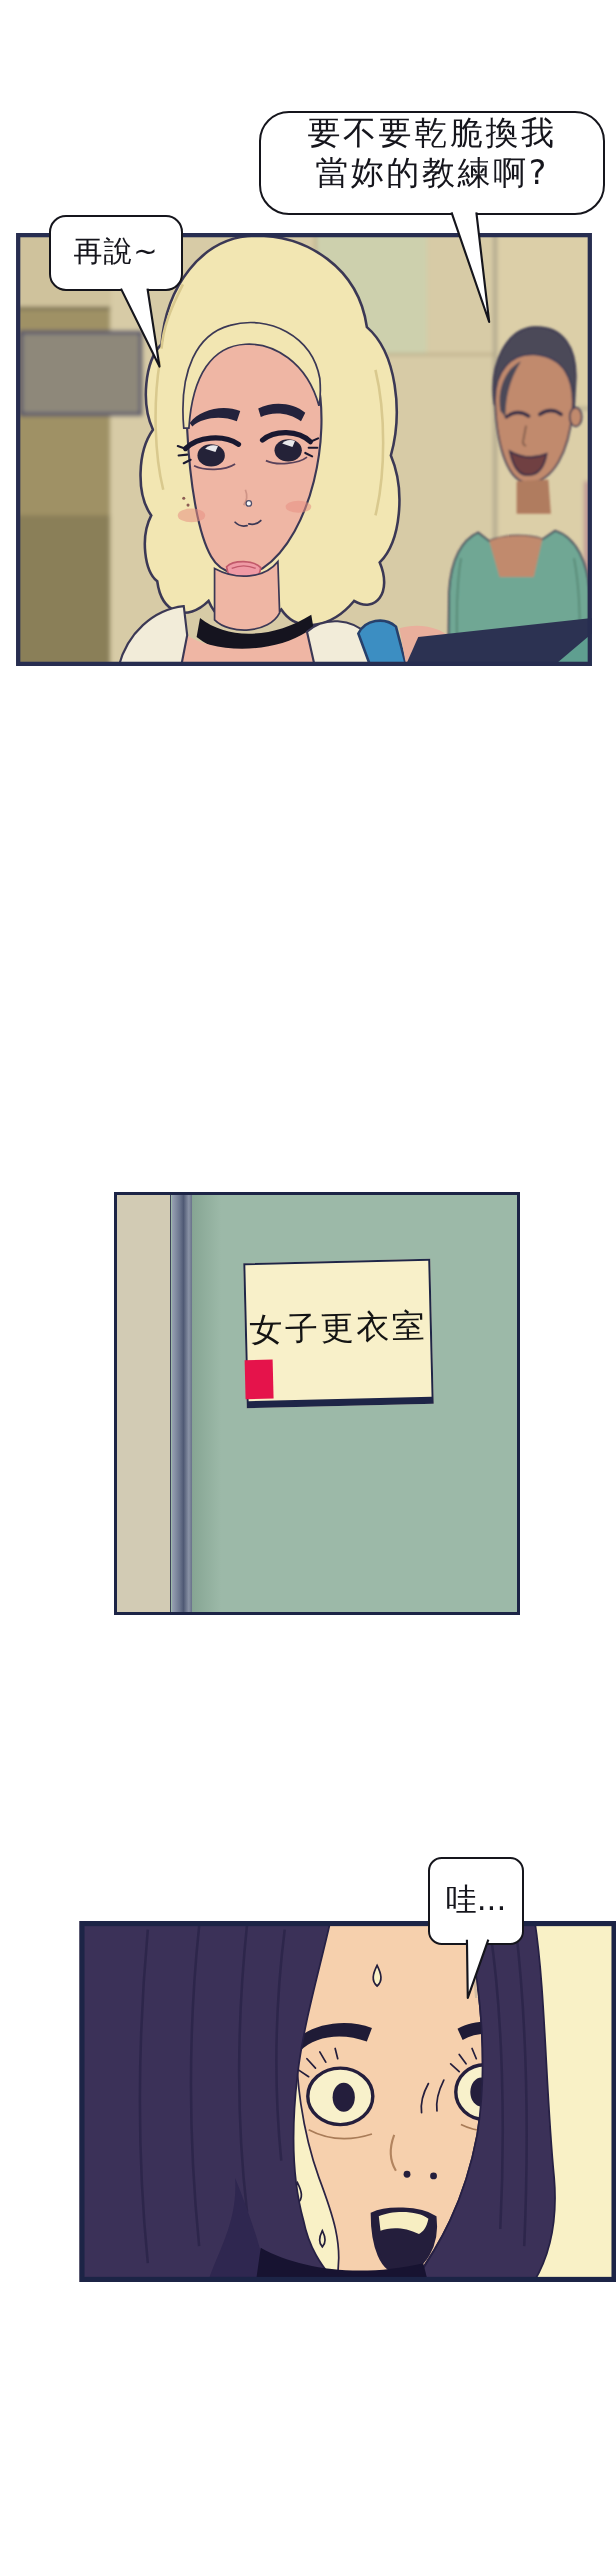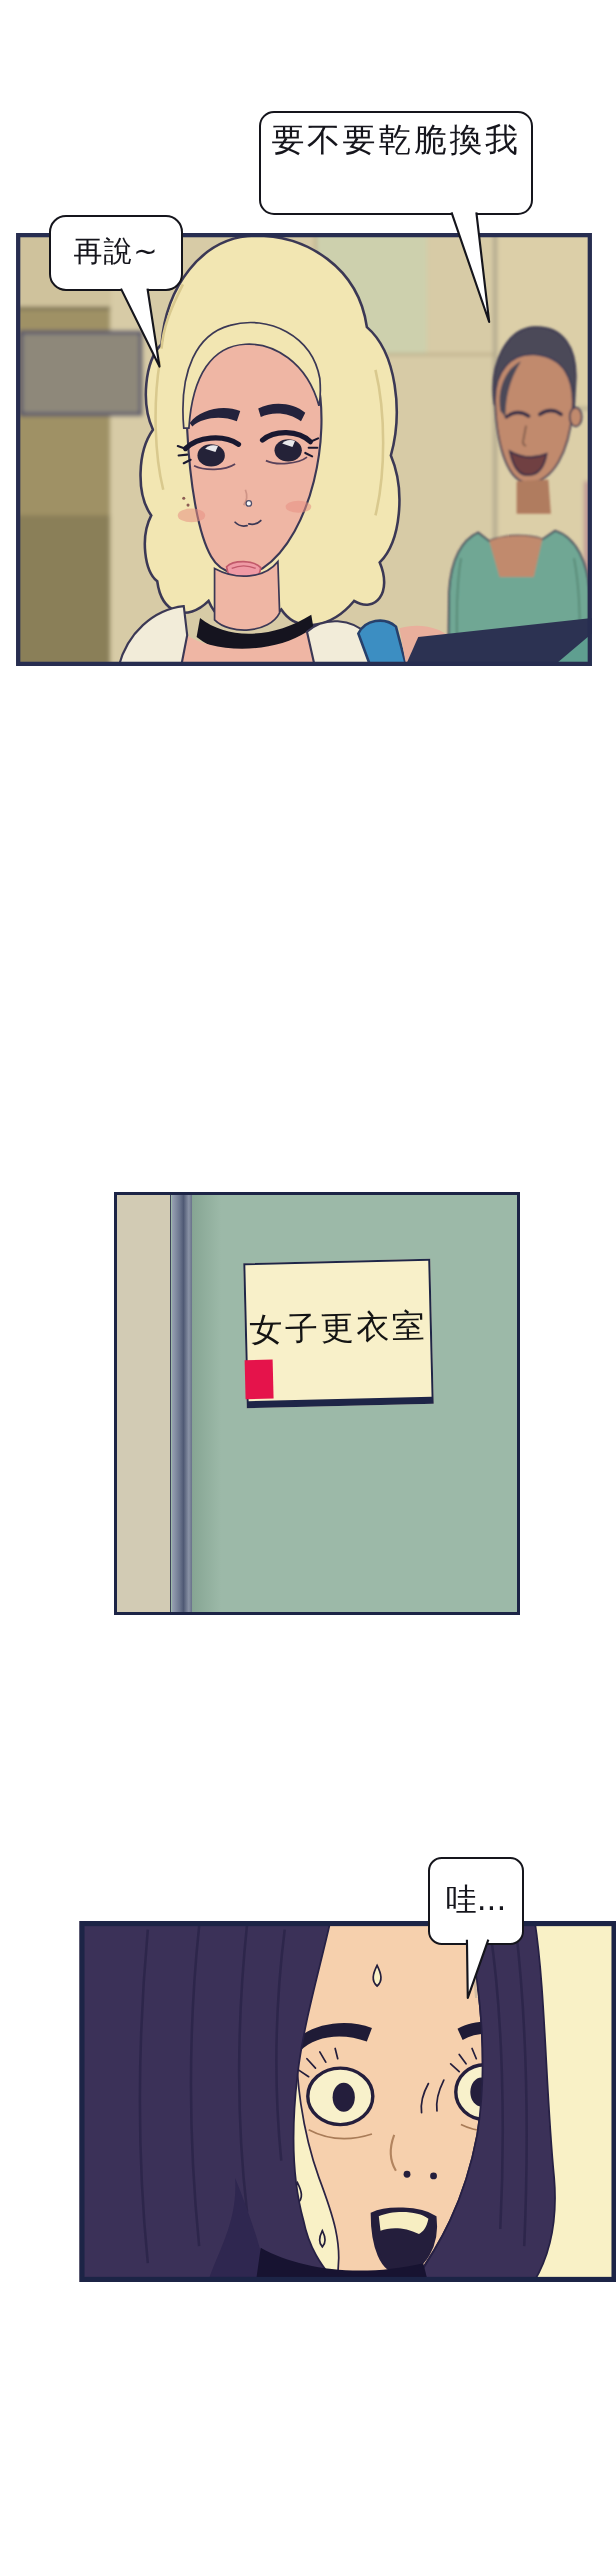--- a/index.html
+++ b/index.html
@@ -3,22 +3,22 @@
 <meta charset="utf-8">
 <style>
   html,body{margin:0;padding:0;background:#ffffff;}
   .page{position:relative;width:617px;height:2576px;background:#ffffff;overflow:hidden;
         font-family:"DejaVu Sans","Liberation Sans",sans-serif;color:#15151c;}
   .panel{position:absolute;z-index:1;}
   .panel svg{display:block;}
   
   .bubble{position:absolute;background:#ffffff;border:2.6px solid #15151c;box-sizing:border-box;
           z-index:7;text-align:center;color:#15151c;}
-  .b1{left:259px;top:111px;width:274px;height:104px;border-radius:15px;
-      font-size:33px;line-height:40px;letter-spacing:2.6px;padding-top:7px;}
+  .b1{left:259px;top:111px;width:346px;height:104px;border-radius:30px;
+      font-size:33px;line-height:40px;letter-spacing:2.6px;padding-top:0;}
   .b2{left:49px;top:215px;width:134px;height:76px;border-radius:17px;
       font-size:29px;line-height:69px;letter-spacing:0.9px;}
   .b3{left:428px;top:1857px;width:96px;height:88px;border-radius:13.7px;
       font-size:31px;line-height:81px;}
   .tails{position:absolute;left:0;top:0;z-index:8;pointer-events:none;}
   
   #panel2{left:114px;top:1192px;width:406px;height:423px;border:3.4px solid #1c2446;
           box-sizing:border-box;background:#9cb9a8;overflow:hidden;}
   .frame-strip{position:absolute;left:0;top:0;width:53px;height:100%;background:#d2cbb4;
                border-right:1.7px solid #3c4258;}
@@ -32,20 +32,21 @@
       color:#141414;padding-top:43px;}
   .sign-red{position:absolute;left:-2.6px;top:95px;width:28px;height:39px;background:#e5134b;}
 </style>
 </head>
 <body>
 
 <div class="page">
 
   <div class="bubble b1">
     <div>要不要乾脆換我</div>
+    <div>當妳的教練啊?</div>
   </div>
 
   <div class="bubble b2">
     <span>再說~</span>
   </div>
 
   <div class="panel" id="panel1" style="left:16.3px;top:233px;width:576px;height:433px;">
     <svg width="576" height="433" viewBox="0 0 673 506">
       <defs>
         <filter id="blurBg" x="-5%" y="-5%" width="110%" height="110%">

